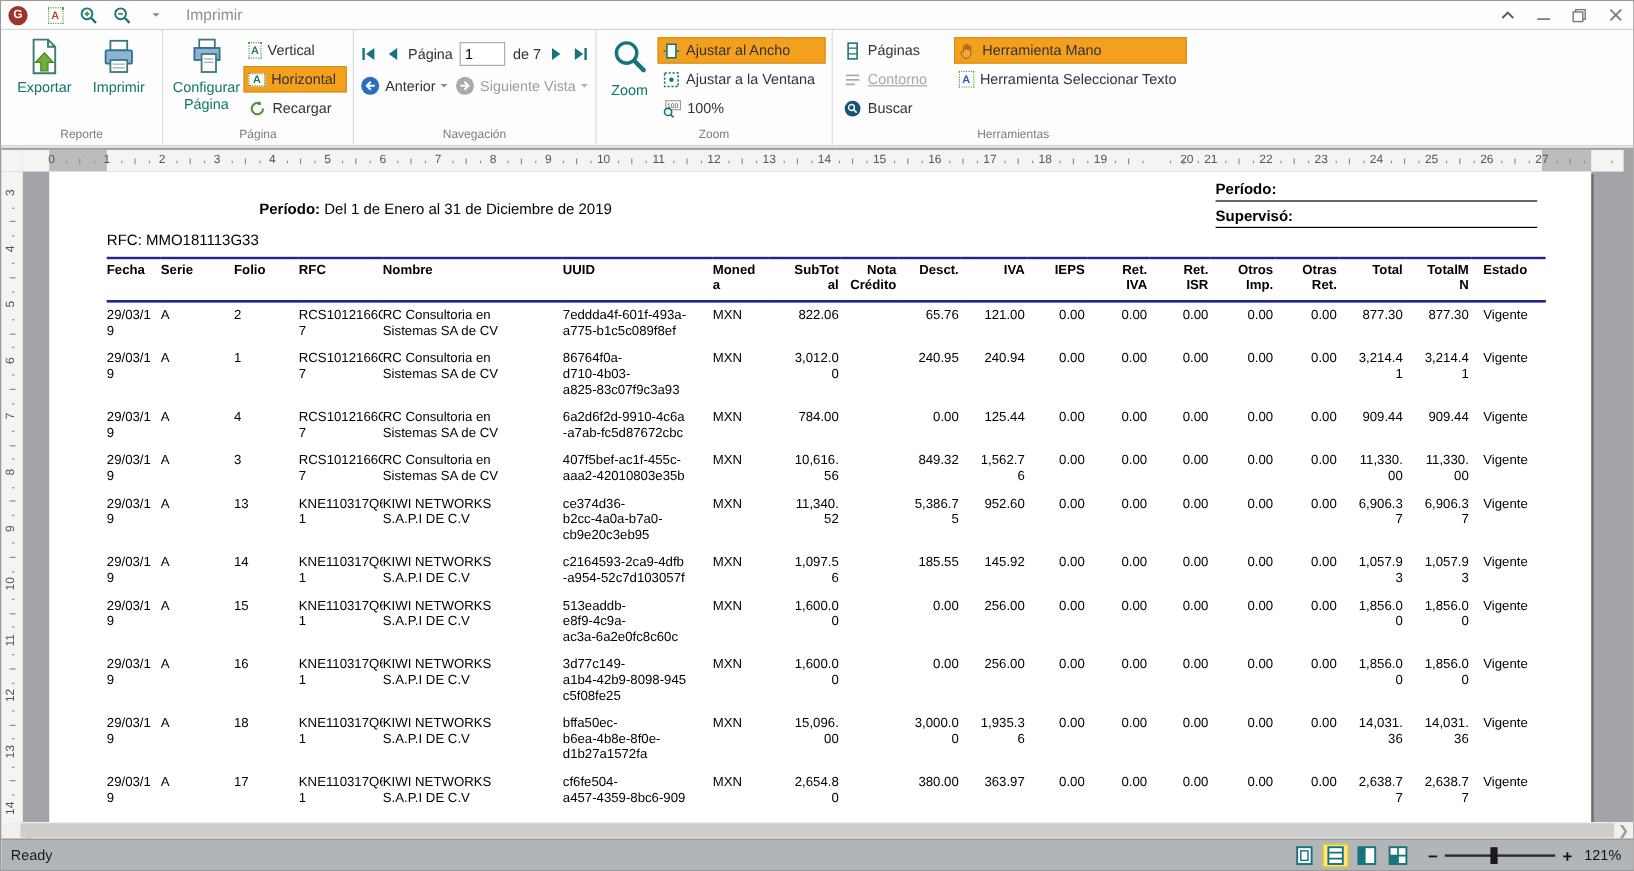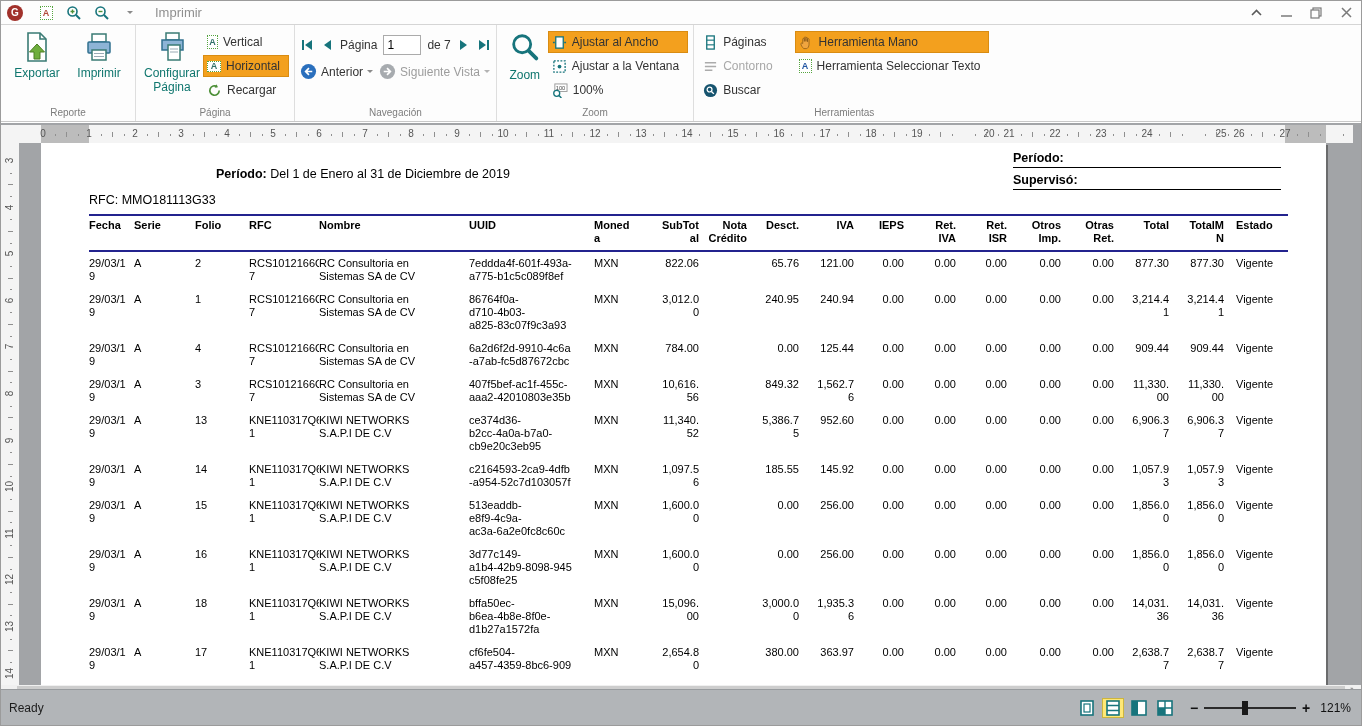--- a/index.html
+++ b/index.html
@@ -28,21 +28,21 @@
   .rgroup{display:flex;flex-direction:column;border-right:1px solid #dedede;padding:2px 5px 0 5px;}
   .rgroup-content{flex:1;display:flex;align-items:flex-start;}
   .rgroup-label{text-align:center;color:#7c7c7c;font-size:10px;padding:1px 0 3px;}
   .bigbtn{display:flex;flex-direction:column;align-items:center;width:62px;padding:4px 1px 0 1px;
     font-size:12px;color:#0f766e;text-align:center;line-height:14px;cursor:default;}
   .bigbtn .blabel{margin-top:3px;}
   .smallcol{display:flex;flex-direction:column;gap:2px;padding-top:4px;}
   .smallbtn{display:flex;align-items:center;gap:5px;height:22px;padding:0 8px 0 3px;
     font-size:12px;color:#333;white-space:nowrap;border:1px solid transparent;}
   .smallbtn.hl{background:#f3a01e;border:1px solid #d98c12;}
-  .smallbtn.disabled{color:#a8a8a8;}
+  .smallbtn.disabled{color:#a8a8a8;text-decoration:underline;}
   .navrows{display:flex;flex-direction:column;gap:8px;padding-top:8px;}
   .navrow{display:flex;align-items:center;gap:6px;font-size:12px;color:#333;}
   .page-input{width:38px;height:20px;border:1px solid #ababab;font-size:12px;padding:0 3px;
     font-family:"Liberation Sans",sans-serif;}
   .navtool{display:flex;align-items:center;gap:4px;}
   .navtool.disabled{color:#9d9d9d;}
   .vdivider{width:1px;background:#dedede;margin:4px 6px;}
 
   
   .preview{position:absolute;left:0;right:0;top:122px;bottom:26px;background:#a2a4a7;overflow:hidden;}
@@ -74,21 +74,21 @@
   .rpt-table tbody td{padding:5px 0;}
   .rpt-table td.r{text-align:right;padding-right:2px;}
   .rpt-table td.estado{padding-left:10px;}
 
   .hscroll{position:absolute;left:0;right:0;bottom:0;height:14px;background:#f0f0f0;}
   .hs-arrow{position:absolute;top:0;width:16px;height:14px;color:#9a9a9a;font-size:11px;
     display:flex;align-items:center;justify-content:center;}
   .hs-thumb{position:absolute;left:16px;right:16px;top:1px;height:12px;background:#cdcdcd;}
 
   
-  .statusbar{position:absolute;left:0;right:0;bottom:0;height:36px;background:#b2b5b8;
+  .statusbar{position:absolute;left:0;right:0;bottom:0;height:26px;background:#b2b5b8;
     border-top:1px solid #989b9e;display:flex;align-items:center;font-size:12px;color:#1c1c1c;}
   .status-left{padding-left:8px;}
   .status-right{margin-left:auto;display:flex;align-items:center;gap:4px;padding-right:10px;}
   .viewbtn{width:22px;height:20px;display:flex;align-items:center;justify-content:center;
     border:1px solid transparent;}
   .viewbtn.hl{background:#ffe876;border:1px solid #cdb53e;}
   .slider{display:flex;align-items:center;gap:6px;margin-left:10px;}
   .slider .track{position:relative;width:92px;height:2px;background:#2b2b2b;}
   .slider .thumb{position:absolute;left:38px;top:-6px;width:6px;height:14px;background:#1a1a1a;}
   .slider .sign{font-size:14px;font-weight:bold;color:#111;line-height:1;}
@@ -397,21 +397,21 @@
         <div class="rnum" style="left: 714px;">15</div>
         <div class="rnum" style="left: 760px;">16</div>
         <div class="rnum" style="left: 806px;">17</div>
         <div class="rnum" style="left: 852px;">18</div>
         <div class="rnum" style="left: 898px;">19</div>
         <div class="rnum" style="left: 970px;">20</div>
         <div class="rnum" style="left: 990px;">21</div>
         <div class="rnum" style="left: 1036px;">22</div>
         <div class="rnum" style="left: 1082px;">23</div>
         <div class="rnum" style="left: 1128px;">24</div>
-        <div class="rnum" style="left: 1202px;">25</div>
+        <div class="rnum" style="left: 1174px;">25</div>
         <div class="rnum" style="left: 1220px;">26</div>
         <div class="rnum" style="left: 1266px;">27</div>
         <div class="tick dot" style="left: 35.5px;"></div>
         <div class="tick mid" style="left: 47px;"></div>
         <div class="tick dot" style="left: 58.5px;"></div>
         <div class="tick dot" style="left: 81.5px;"></div>
         <div class="tick mid" style="left: 93px;"></div>
         <div class="tick dot" style="left: 104.5px;"></div>
         <div class="tick dot" style="left: 127.5px;"></div>
         <div class="tick mid" style="left: 139px;"></div>

